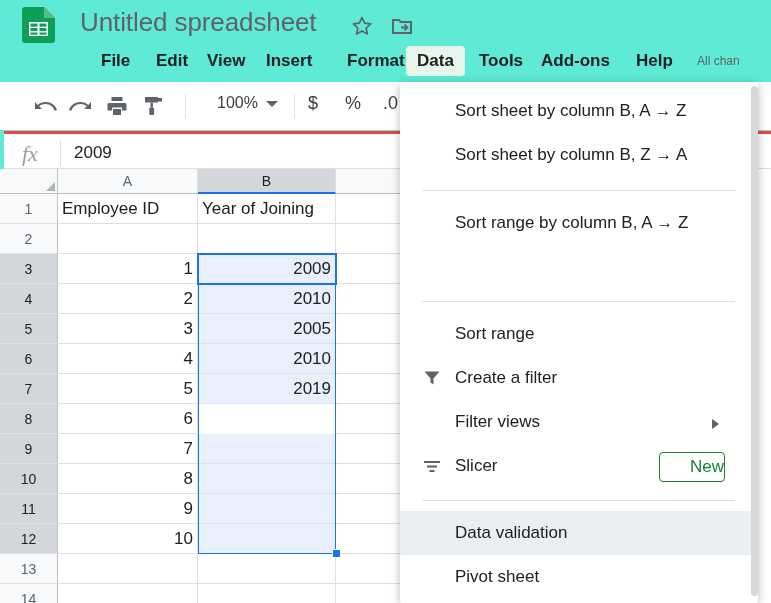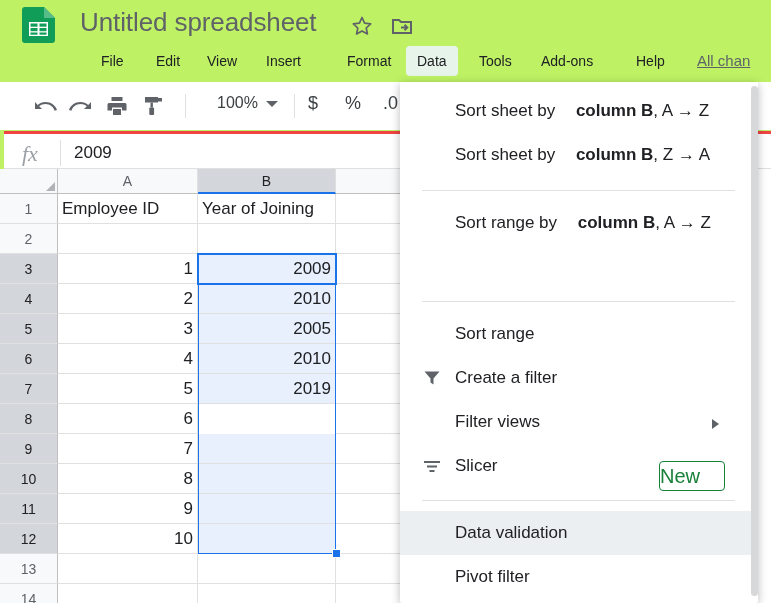--- a/index.html
+++ b/index.html
@@ -4,45 +4,45 @@
 <style>
   * { box-sizing: border-box; }
   html, body {
     margin: 0; padding: 0;
     width: 771px; height: 603px;
     overflow: hidden;
     background: #fff;
     font-family: "Liberation Sans", sans-serif;
     -webkit-font-smoothing: antialiased;
   }
-  #app { position: relative; width: 771px; height: 603px; overflow: hidden; background:#bef264; }
+  #app { position: relative; width: 771px; height: 603px; overflow: hidden; background:#5eead4; }
 
   
   .titlebar { position:absolute; left:0; top:0; width:771px; height:46px; }
   .logo { position:absolute; left:22px; top:7px; width:33px; height:36px; }
   .doc-title {
     position:absolute; left:80px; top:7px;
     font-size:26px; color:#5f6368; letter-spacing:-0.1px;
     white-space:nowrap;
   }
   .star-icon { position:absolute; left:350px; top:14px; width:24px; height:24px; }
   .move-icon { position:absolute; left:390px; top:14px; width:24px; height:24px; }
 
   
   .menubar { position:absolute; left:0; top:46px; width:771px; height:34px; }
   .menu-item {
     position:absolute; top:0; height:30px; line-height:30px;
-    font-size:14px; color:#202124; padding:0 11px;
-    border-radius:4px; white-space:nowrap;
+    font-size:17px; color:#202124; padding:0 11px;
+    border-radius:4px; white-space:nowrap;font-weight:bold;
   }
   .menu-item.active { background:#e6f4ea; }
   .save-status {
     position:absolute; top:0; height:30px; line-height:30px;
-    left:697px; font-size:15px; color:#5f6368;
-    text-decoration:underline; white-space:nowrap;
+    left:697px; font-size:12px; color:#5f6368;
+    white-space:nowrap;
   }
 
   
   .toolbar { position:absolute; left:0; top:82px; width:771px; height:48px; background:#fff; }
   .tb-btn { position:absolute; top:8px; width:32px; height:32px; border-radius:4px; }
   .tb-btn svg { position:absolute; left:4px; top:4px; }
   .tb-sep { position:absolute; top:12px; width:1px; height:24px; background:#e0e0e0; }
   .zoom-box { position:absolute; left:217px; top:12px; font-size:16px; color:#3c4043; }
   .zoom-caret { position:absolute; left:266px; top:19px; width:0;height:0;
     border-left:6px solid transparent;border-right:6px solid transparent;border-top:6px solid #5f6368;}
@@ -81,28 +81,28 @@
     border:1px solid #fff; }
 
   
   .dropdown { position:absolute; left:400px; top:82px; width:358px; height:521px;
     background:#fff; box-shadow:0 2px 10px rgba(0,0,0,.28); border-radius:0 0 2px 2px;
     overflow:hidden; }
   .mi { position:absolute; left:0; width:351px; height:44px; }
   .mi.hl { background:#eceff1; }
   .mi-label { position:absolute; left:55px; top:0; height:44px; line-height:44px;
     font-size:17px; color:#202124; white-space:nowrap; }
-  .mi-label b { font-weight:bold;margin-left:16px; }
+  .mi-label b { font-weight:normal; }
   .mi-icon { position:absolute; left:22px; top:12px; width:20px; height:20px; }
   .mi-arrow { position:absolute; left:712px; top:19px; width:0;height:0;
     border-top:5px solid transparent;border-bottom:5px solid transparent;border-left:7px solid #5f6368; }
   .divider { position:absolute; left:22px; width:313px; height:1px; background:#e0e0e0; }
-  .new-badge { position:absolute; left:659px; top:17px; width:66px; height:30px;
+  .new-badge { position:absolute; left:659px; top:8px; width:66px; height:30px;
     border:1px solid #188038; border-radius:4px; color:#188038;
-    font-size:20px; line-height:28px; text-align:left; }
+    font-size:17px; line-height:28px; text-align:right; }
   .menu-scroll { position:absolute; left:751px; top:86px; width:7px; height:510px;
     background:#d6d8da; border-radius:4px; }
 </style>
 </head>
 <body>
 
 <div id="app">
 
   <div class="titlebar">
     <div class="logo">
@@ -292,18 +292,18 @@
         </svg>
       </div>
       <div class="mi-label">Slicer</div>
       <div class="new-badge" style="left:259px">New</div>
     </div>
     <div class="divider" style="top:418px"></div>
     <div class="mi hl" style="top:429px">
       <div class="mi-label">Data validation</div>
     </div>
     <div class="mi" style="top:473px">
-      <div class="mi-label">Pivot filter</div>
+      <div class="mi-label">Pivot sheet</div>
     </div>
   </div>
   <div class="menu-scroll"></div>
 
 </div>
 
 </body></html>

